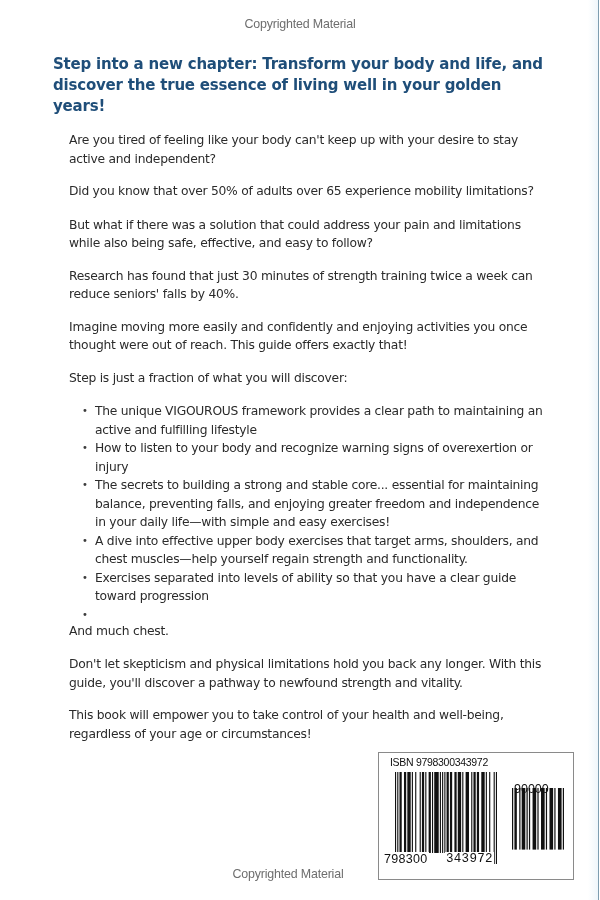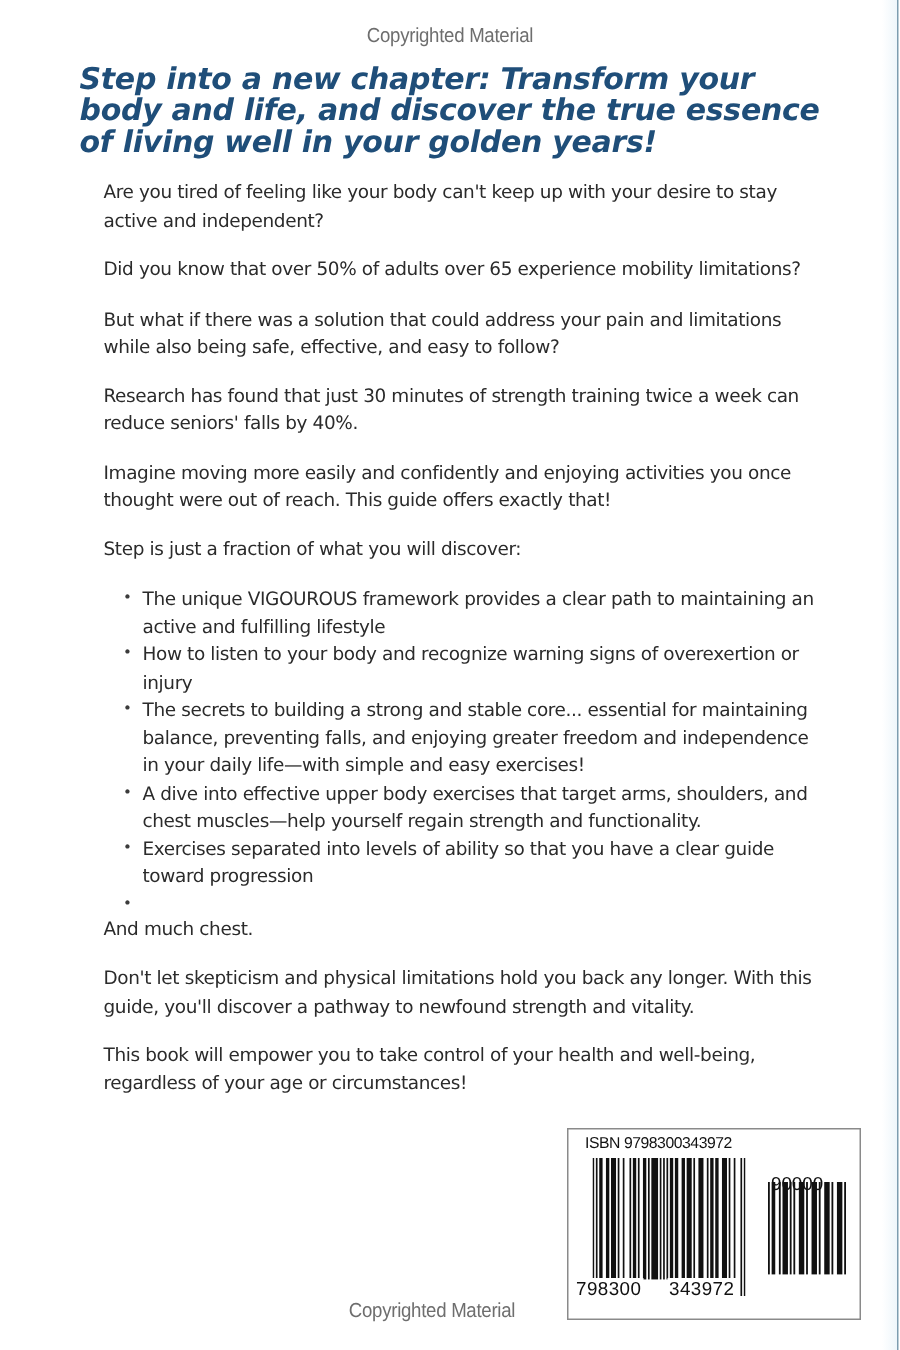--- a/index.html
+++ b/index.html
@@ -24,23 +24,22 @@
       transform: scaleX(0.92);
     }
     .wm-top { top: 16px; }
     .wm-bottom { top: 866px; left: -12px; }
     .content {
       position: absolute; left: 53px; top: 38px; width: 500px;
     }
     .headline {
       font-family: "DejaVu Sans", sans-serif;
       font-weight: bold; color: #1f4e79;
-      font-size: 20px; line-height: 21px; margin: 4px 0 14px 0;
+      font-size: 15px; line-height: 21px; margin: 16px 0 14px 0;
       letter-spacing: -0.2px;
-      font-style: italic;
     }
     .para {
       font-size: 12.3px; line-height: 18.5px; margin: 0 0 14px 16px;
       letter-spacing: -0.25px; color: #2b2b2b;
     }
     .para.single { margin-bottom: 15px; }
     ul.bullets {
       margin: 0 0 16px 0; padding: 0 0 0 42px; list-style: none;
     }
     ul.bullets li {
@@ -65,21 +64,21 @@
     }
     .main-bars { position: absolute; left: 16px; top: 19px; width: 102px; height: 92px; }
     .addon-bars { position: absolute; left: 133px; top: 35px; width: 52px; height: 70px; }
     .digits {
       position: absolute; top: 99px; background: #fff;
       font-family: "Liberation Sans", sans-serif; font-size: 12.5px; color: #111;
       letter-spacing: 0.3px; line-height: 14px; padding: 0 1px;
     }
     .d-first { left: 3px; background: transparent; }
     .d-left { left: 4px; }
-    .d-right { left: 66px; }
+    .d-right { left: 66px; font-family: Liberation Mono, monospace; }
   </style>
 </head>
 <body>
 
 <div class="edge-band"></div>
 <div class="edge-line"></div>
 
 <div class="watermark wm-top">Copyrighted Material</div>
 
 <div class="content">

